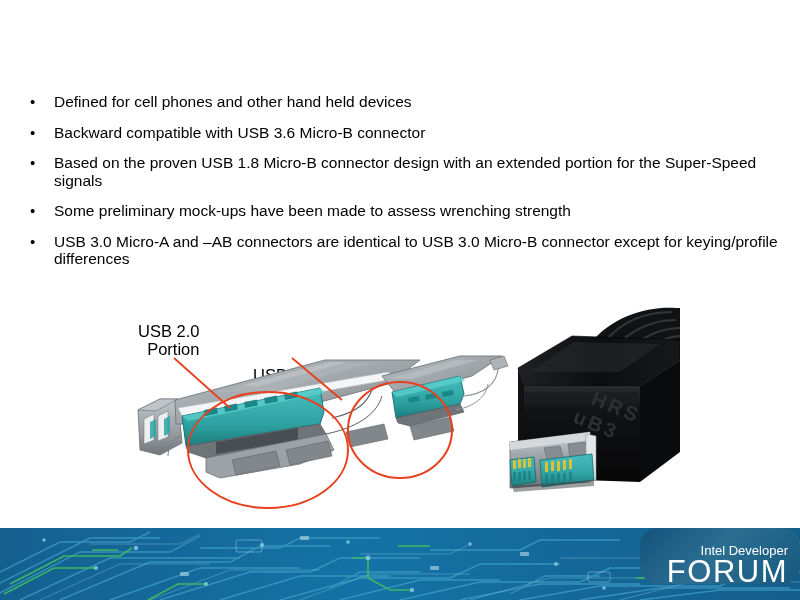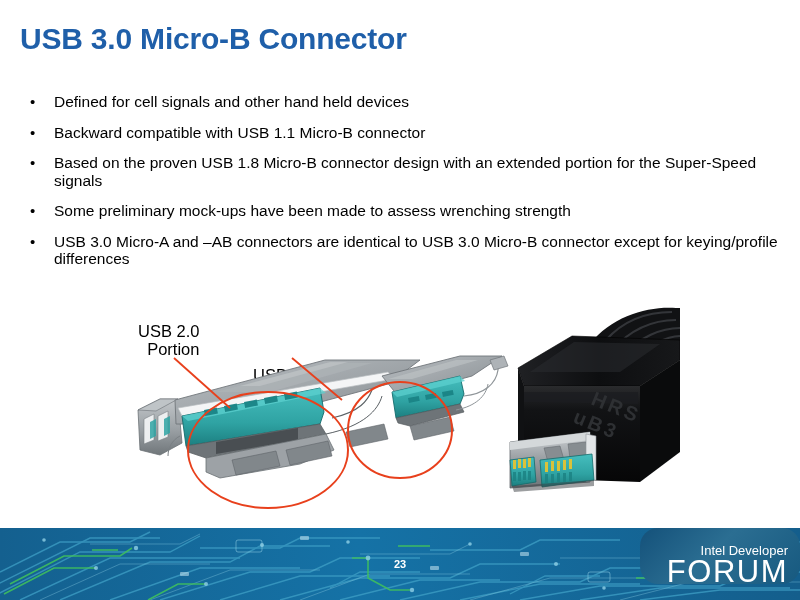--- a/index.html
+++ b/index.html
@@ -82,30 +82,29 @@
     font-size:31px;color:#ffffff;line-height:28px;
     letter-spacing:1.5px;
     font-family:"Liberation Sans", sans-serif;
   }
 </style>
 </head>
 <body>
 
 <div class="slide">
 
-  <div class="title">USB 3.0 Micro-B Connector</div>
 
   <div class="bullets">
     <div class="bullet">
       <span class="dot">•</span>
-      <span class="txt">Defined for cell signals and other hand held devices</span>
-    </div>
-    <div class="bullet">
-      <span class="dot">•</span>
-      <span class="txt">Backward compatible with USB 1.1 Micro-B connector</span>
+      <span class="txt">Defined for cell phones and other hand held devices</span>
+    </div>
+    <div class="bullet">
+      <span class="dot">•</span>
+      <span class="txt">Backward compatible with USB 3.6 Micro-B connector</span>
     </div>
     <div class="bullet">
       <span class="dot">•</span>
       <span class="txt">Based on the proven USB 1.8 Micro-B connector design with an extended portion for the Super-Speed signals</span>
     </div>
     <div class="bullet">
       <span class="dot">•</span>
       <span class="txt">Some preliminary mock-ups have been made to assess wrenching strength</span>
     </div>
     <div class="bullet">
@@ -373,15 +372,14 @@
     </svg>
 
     <div class="logo-panel">
       <div class="logo-inner">
         <div class="logo-top">Intel Developer</div>
         <div class="logo-bot">FORUM</div>
       </div>
     </div>
   </div>
 
-  <div class="pagenum">23</div>
 
 </div>
 
 </body></html>

